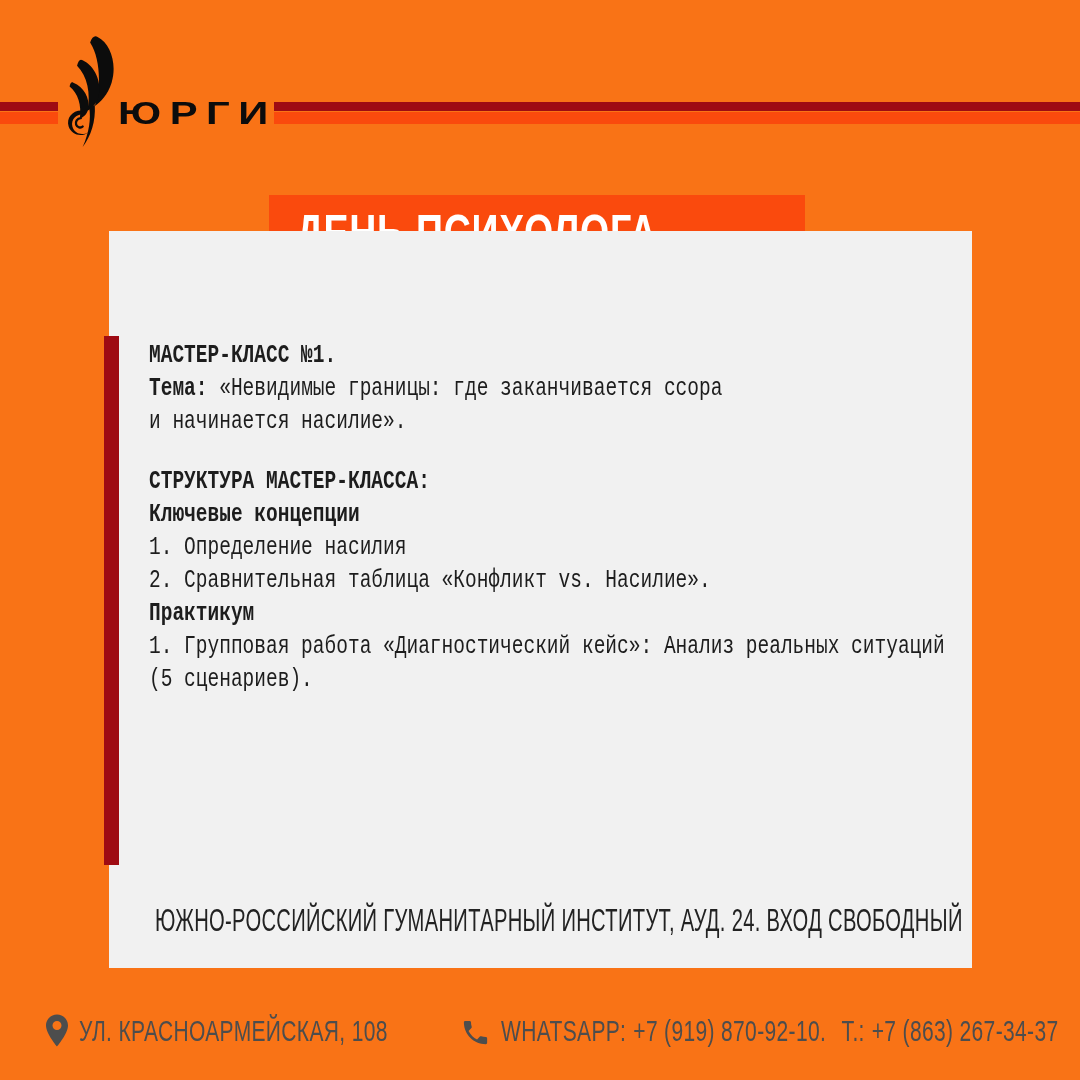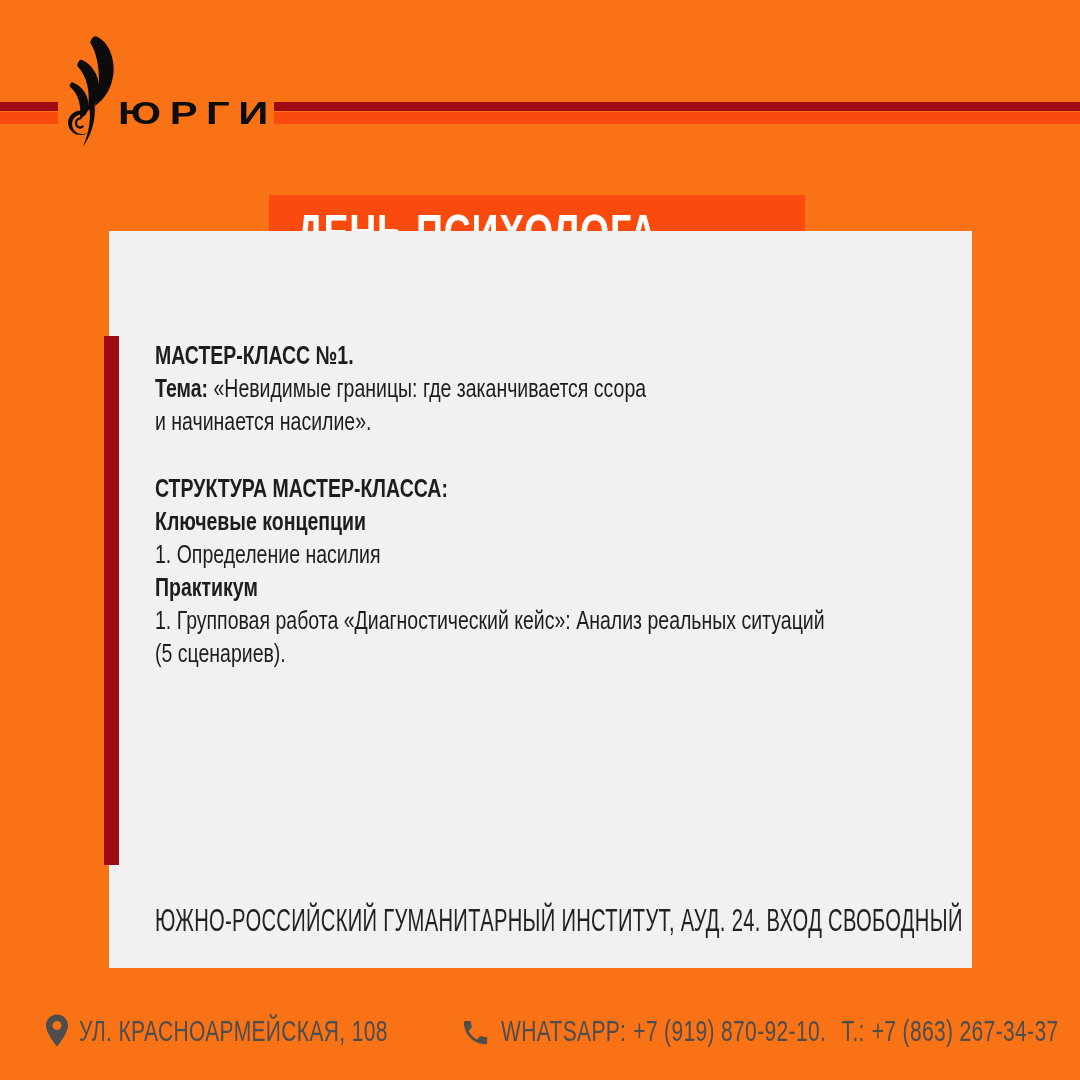--- a/index.html
+++ b/index.html
@@ -35,22 +35,22 @@
   }
   
   .card {
     position:absolute; left:109px; top:231px; width:863px; height:737px;
     background:var(--card-bg,#f1f1f1);
   }
   .redbar {
     position:absolute; left:104px; top:336px; width:15px; height:529px;
     background:var(--dark-red,#9e0b13);
   }
-  .body-text { position:absolute; left:155px; top:339px; width:800px; }
-  .body-text .section + .section { margin-top:34px; }
+  .body-text { position:absolute; left:149px; top:339px; width:800px;font-family:Liberation Mono, monospace; }
+  .body-text .section + .section { margin-top:27px; }
   .body-text .line { height:33px; line-height:33px; white-space:nowrap; }
   .cond {
     display:inline-block; white-space:nowrap;
     transform:scaleX(0.75); transform-origin:0 50%;
   }
   .body-text .cond { font-size:26px; }
   .body-text b { font-weight:bold; }
   .venue { position:absolute; left:155px; top:903px; }
   .venue .cond { font-size:31px; transform:scaleX(0.65); color:#222222; letter-spacing:0.5px; }
   
@@ -99,20 +99,21 @@
   <div class="body-text">
       <div class="section">
         <div class="line"><span class="cond"><b>МАСТЕР-КЛАСС №1.</b></span></div>
         <div class="line"><span class="cond"><b>Тема:</b> «Невидимые границы: где заканчивается ссора</span></div>
         <div class="line"><span class="cond">и начинается насилие».</span></div>
       </div>
       <div class="section">
         <div class="line"><span class="cond"><b>СТРУКТУРА МАСТЕР-КЛАССА:</b></span></div>
         <div class="line"><span class="cond"><b>Ключевые концепции</b></span></div>
         <div class="line"><span class="cond">1. Определение насилия</span></div>
+        <div class="line"><span class="cond">2. Сравнительная таблица «Конфликт vs. Насилие».</span></div>
         <div class="line"><span class="cond"><b>Практикум</b></span></div>
         <div class="line"><span class="cond">1. Групповая работа «Диагностический кейс»: Анализ реальных ситуаций</span></div>
         <div class="line"><span class="cond">(5 сценариев).</span></div>
       </div>
     </div>
 
   <div class="venue">
     <span class="cond">ЮЖНО-РОССИЙСКИЙ ГУМАНИТАРНЫЙ ИНСТИТУТ, АУД. 24. ВХОД СВОБОДНЫЙ</span>
   </div>
 

